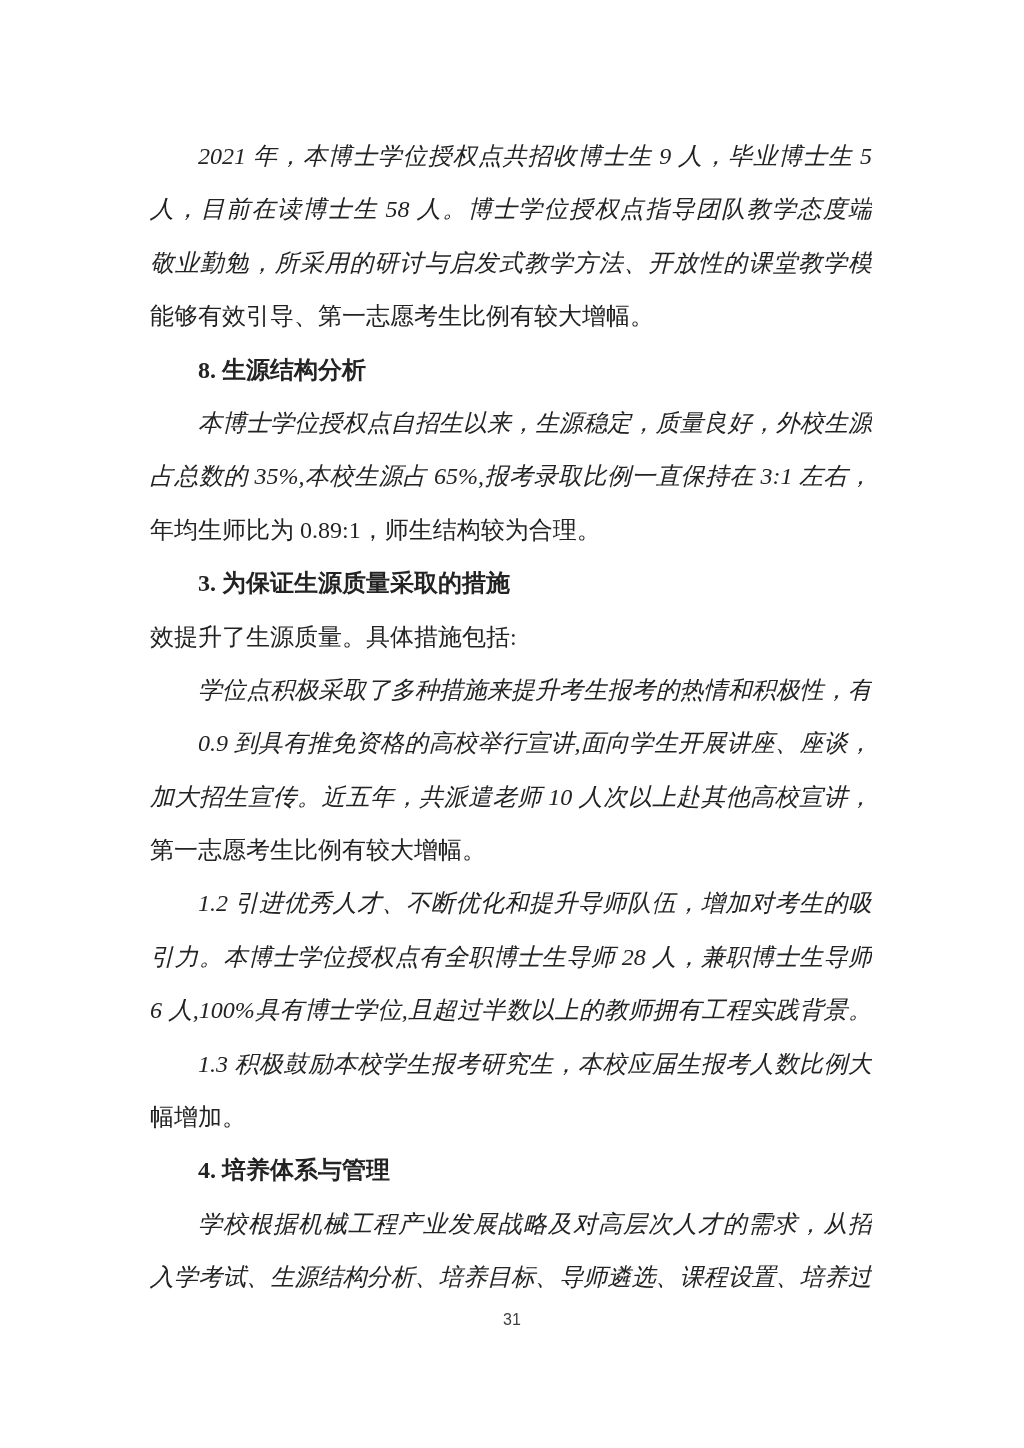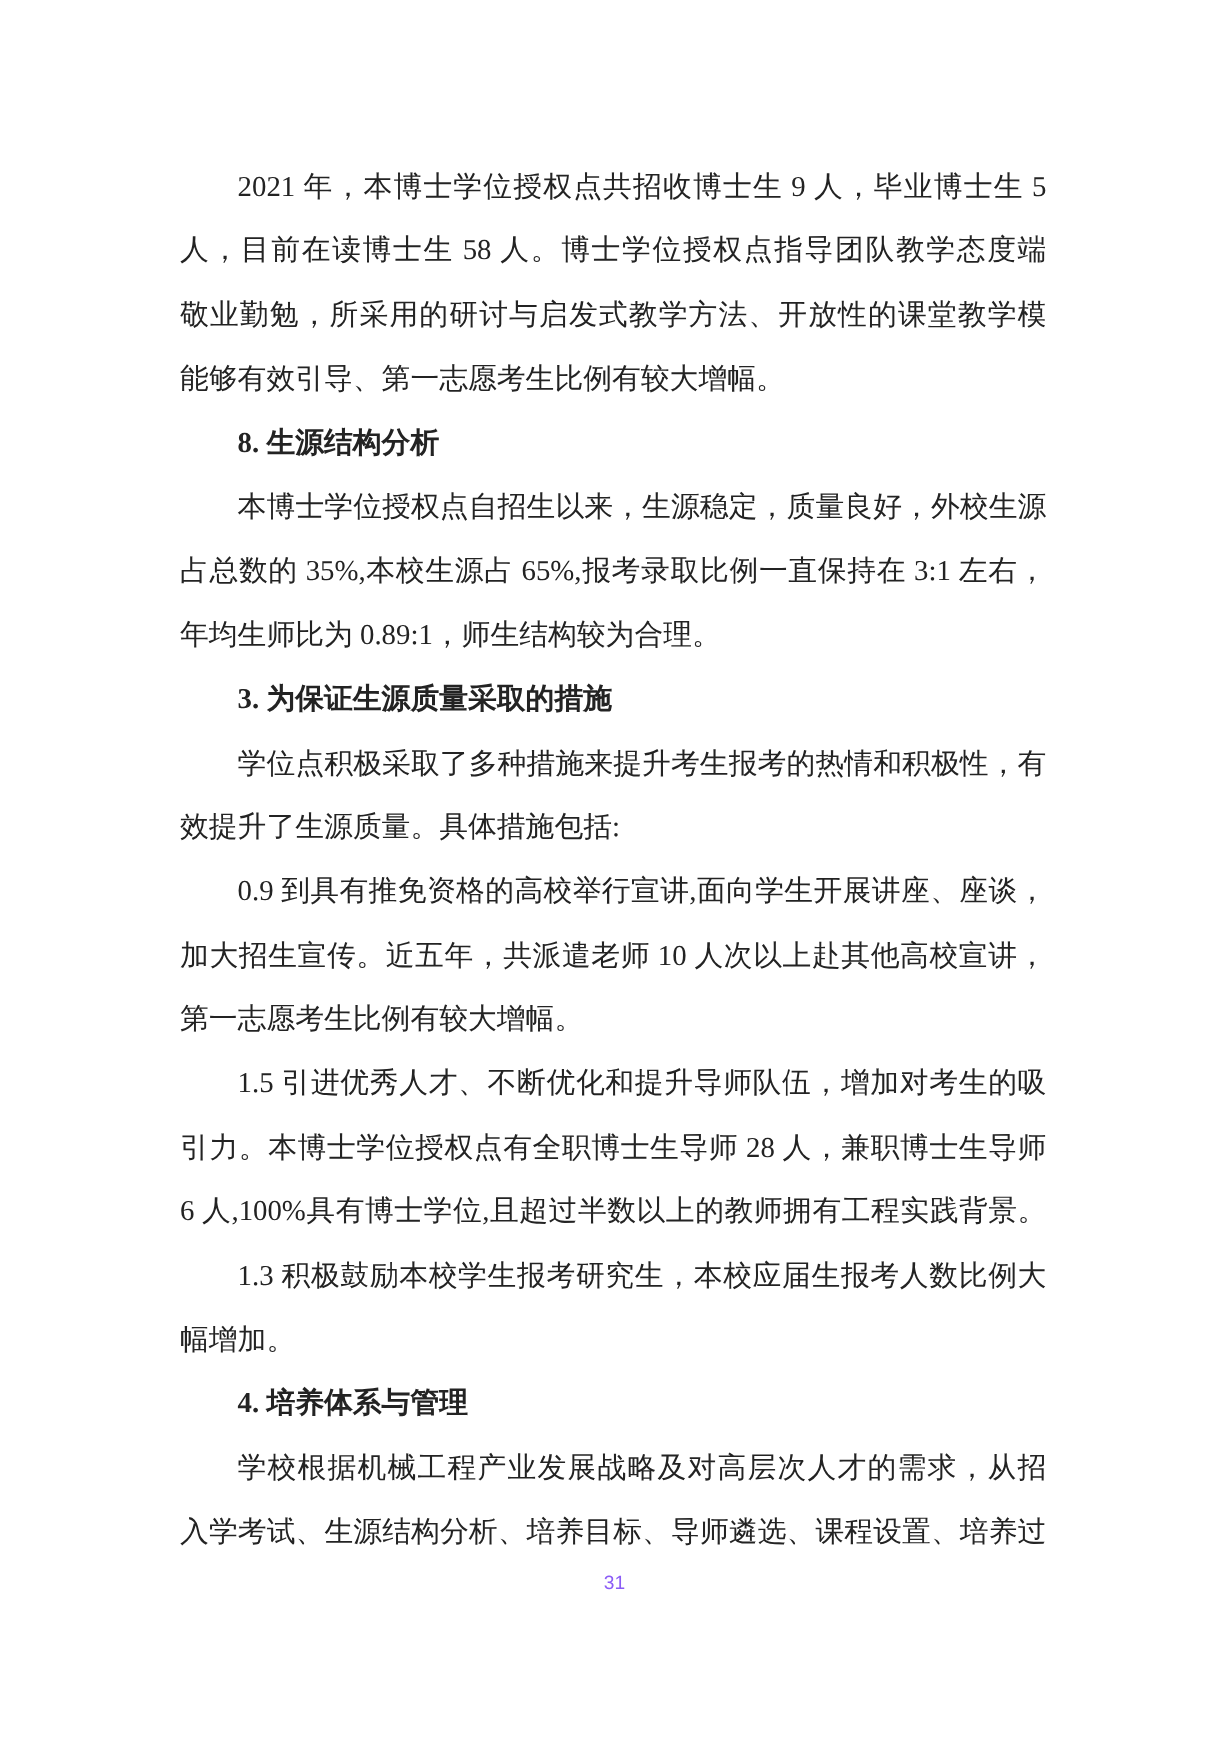--- a/index.html
+++ b/index.html
@@ -23,33 +23,34 @@
     font-size: 24px;
     line-height: 53.4px;
     height: 53.4px;
     overflow: hidden;
     white-space: normal;
     text-align: left;
   }
   .line.fill {
     text-align: justify;
     text-align-last: justify;
+    font-style: italic;
   }
   .line.indent { text-indent: 48px; }
   .block.heading .line { font-weight: bold; }
   .page-number {
     position: absolute;
     top: 1308px;
     left: 0;
     width: 100%;
     text-align: center;
     font-family: "Liberation Sans", "DejaVu Sans", sans-serif;
     font-size: 16px;
     line-height: 24px;
-    color: #8b5cf6;
+    color: #404040;
   }
 </style>
 </head>
 <body>
 
 <div class="page">
   <div class="content" id="content">
       <div class="block paragraph">
         <div class="line indent fill">2021 年，本博士学位授权点共招收博士生 9 人，毕业博士生 5</div>
         <div class="line fill">人，目前在读博士生 58 人。博士学位授权点指导团队教学态度端正，</div>
@@ -61,30 +62,30 @@
       </div>
       <div class="block paragraph">
         <div class="line indent fill">本博士学位授权点自招生以来，生源稳定，质量良好，外校生源</div>
         <div class="line fill">占总数的 35%,本校生源占 65%,报考录取比例一直保持在 3:1 左右，</div>
         <div class="line">年均生师比为 0.89:1，师生结构较为合理。</div>
       </div>
       <div class="block heading">
         <div class="line indent">3. 为保证生源质量采取的措施</div>
       </div>
       <div class="block paragraph">
+        <div class="line">效提升了生源质量。具体措施包括:</div>
         <div class="line indent fill">学位点积极采取了多种措施来提升考生报考的热情和积极性，有</div>
-        <div class="line">效提升了生源质量。具体措施包括:</div>
       </div>
       <div class="block paragraph">
         <div class="line indent fill">0.9 到具有推免资格的高校举行宣讲,面向学生开展讲座、座谈，</div>
         <div class="line fill">加大招生宣传。近五年，共派遣老师 10 人次以上赴其他高校宣讲，</div>
         <div class="line">第一志愿考生比例有较大增幅。</div>
       </div>
       <div class="block paragraph">
-        <div class="line indent fill">1.5 引进优秀人才、不断优化和提升导师队伍，增加对考生的吸</div>
+        <div class="line indent fill">1.2 引进优秀人才、不断优化和提升导师队伍，增加对考生的吸</div>
         <div class="line fill">引力。本博士学位授权点有全职博士生导师 28 人，兼职博士生导师</div>
         <div class="line fill">6 人,100%具有博士学位,且超过半数以上的教师拥有工程实践背景。</div>
       </div>
       <div class="block paragraph">
         <div class="line indent fill">1.3 积极鼓励本校学生报考研究生，本校应届生报考人数比例大</div>
         <div class="line">幅增加。</div>
       </div>
       <div class="block heading">
         <div class="line indent">4. 培养体系与管理</div>
       </div>

